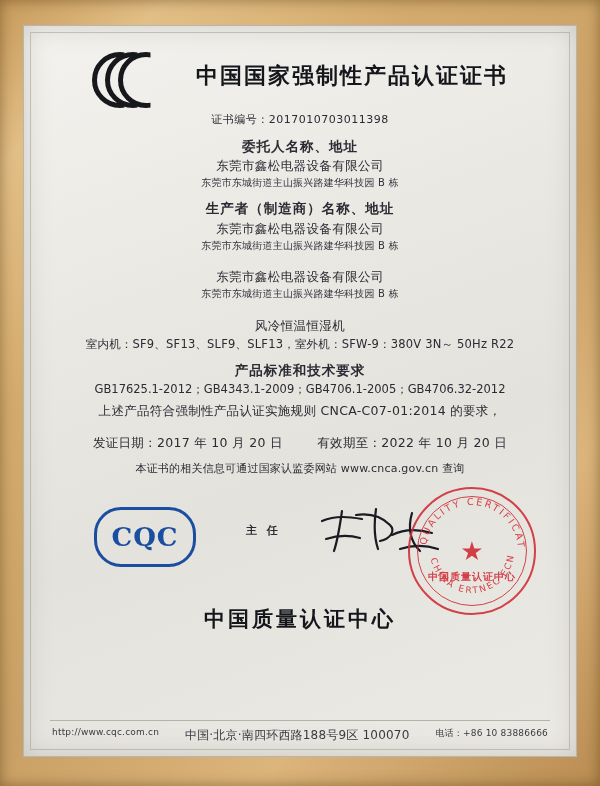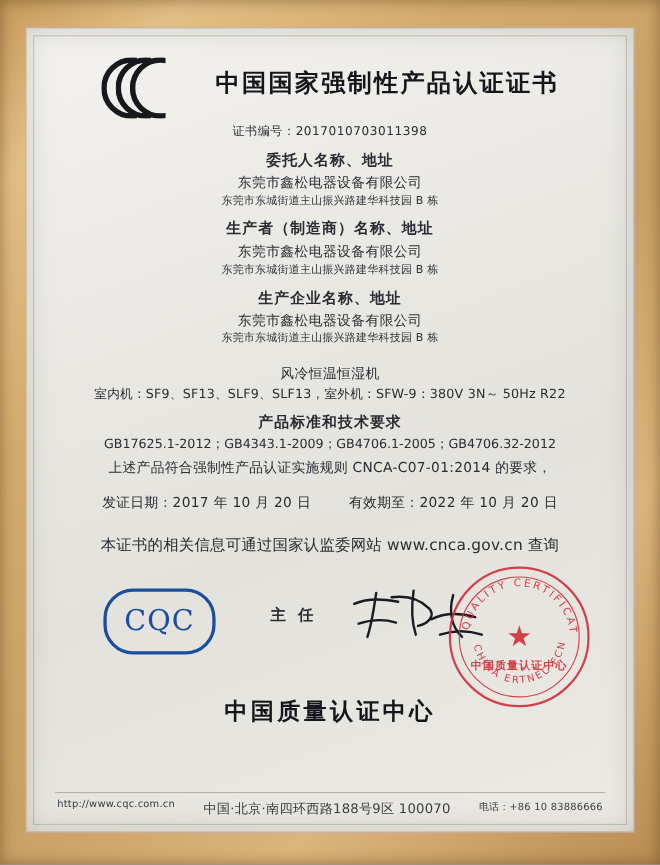--- a/index.html
+++ b/index.html
@@ -59,36 +59,36 @@
 
   .cert-no{font-size:11px;letter-spacing:.5px;margin-top:12px;}
   .sect{font-size:13.5px;font-weight:bold;letter-spacing:1px;}
   .val{font-size:12.5px;letter-spacing:.4px;}
   .val-sm{font-size:10px;letter-spacing:.2px;color:#33333b;}
   .spec{font-size:11.5px;letter-spacing:.2px;}
   .std{font-size:11.5px;letter-spacing:0;}
   .para{font-size:12.5px;letter-spacing:.3px;}
   .dates{font-size:12.5px;letter-spacing:.3px;}
   .note{font-size:11.5px;letter-spacing:.2px;}
-  .query{font-size:14px;letter-spacing:.2px;margin-top:19px;}
+  .query{font-size:11px;letter-spacing:.2px;margin-top:8px;}
 
   
   .sigrow{position:relative;height:120px;margin-top:6px;}
   .cqc-logo{
     position:absolute;left:48px;top:26px;
     width:96px;height:54px;border:3px solid #1b4ea0;border-radius:27px;
     display:flex;align-items:center;justify-content:center;
-    color:#1b4ea0;font-weight:normal;font-size:26px;letter-spacing:1px;
+    color:#1b4ea0;font-weight:bold;font-size:26px;letter-spacing:1px;
     font-family:"DejaVu Serif","Liberation Serif",serif;
   }
   .cqc-logo:after{
     content:"";position:absolute;left:6px;right:6px;top:50%;height:2px;background:#1b4ea0;opacity:.0;
   }
   .zhuren{
-    position:absolute;left:200px;top:42px;font-size:14px;font-weight:bold;letter-spacing:3px;
+    position:absolute;left:200px;top:42px;font-size:11px;font-weight:bold;letter-spacing:3px;
   }
   .sign{
     position:absolute;left:270px;top:24px;width:130px;height:56px;
     color:#1a1a22;
   }
   .seal{
     position:absolute;right:18px;top:6px;width:124px;height:124px;border-radius:50%;
     border:2.5px solid #d2323c;color:#d2323c;
     opacity:.92;
   }
@@ -145,21 +145,20 @@
     <div class="sp10"></div>
 
     <div class="line sect">生产者（制造商）名称、地址</div>
     <div class="sp4"></div>
     <div class="line val">东莞市鑫松电器设备有限公司</div>
     <div class="sp4"></div>
     <div class="line val-sm">东莞市东城街道主山振兴路建华科技园 B 栋</div>
 
     <div class="sp10"></div>
 
-    <div class="line sect">生产企业名称、地址</div>
     <div class="sp4"></div>
     <div class="line val">东莞市鑫松电器设备有限公司</div>
     <div class="sp4"></div>
     <div class="line val-sm">东莞市东城街道主山振兴路建华科技园 B 栋</div>
 
     <div class="sp10"></div>
 
     <div class="sp4"></div>
     <div class="line val">风冷恒温恒湿机</div>
     <div class="sp4"></div>

